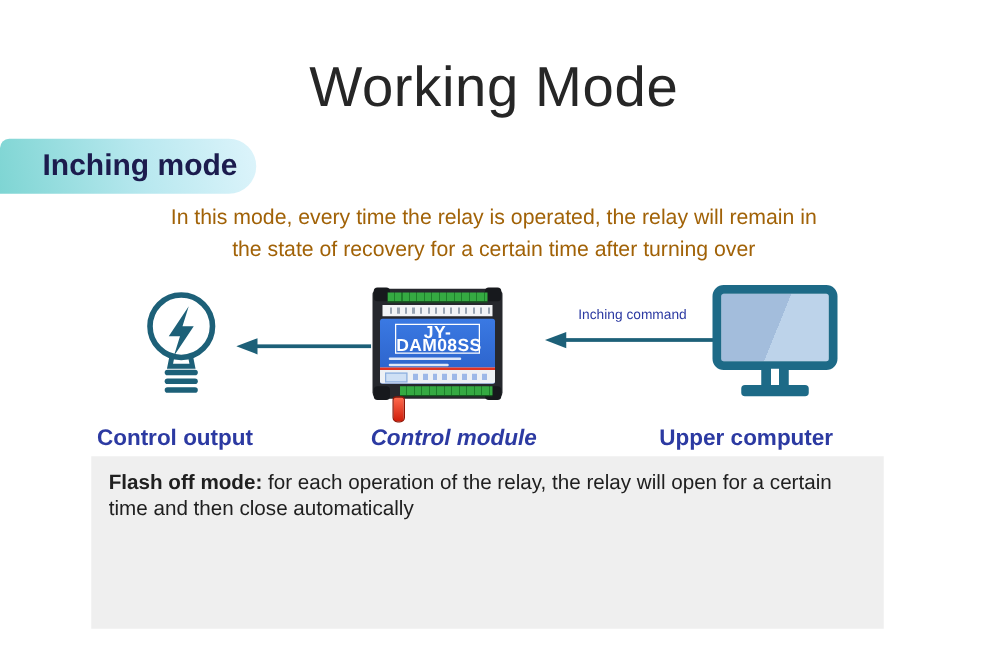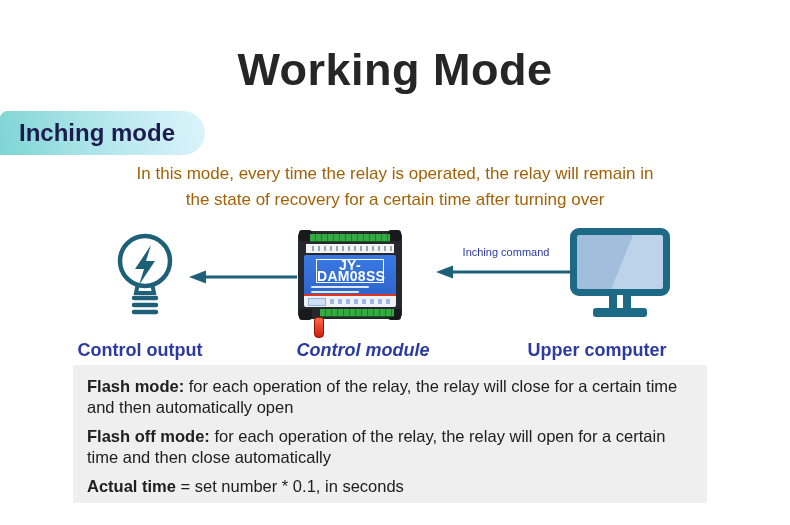--- a/index.html
+++ b/index.html
@@ -2,27 +2,27 @@
 <html><head>
 <meta charset="utf-8">
 <style>
   * { margin:0; padding:0; box-sizing:border-box; }
   html,body { width:790px; height:525px; background:#ffffff; overflow:hidden;
               font-family:"Liberation Sans", sans-serif; }
   .page { position:relative; width:790px; height:525px; background:#fff; }
 
   
   .title { position:absolute; top:44px; left:0; width:100%; text-align:center;
-           font-size:45px; font-weight:bold; color:#262626; letter-spacing:0.5px; }
+           font-size:45px; font-weight:normal; color:#262626; letter-spacing:0.5px; }
 
   
   .badge { position:absolute; left:0; top:111px; width:205px; height:44px;
            border-radius:8px 24px 24px 0;
            background:linear-gradient(78deg,#7ed5d3 0%,#b8e8ef 55%,#ddf4fb 100%);
-           display:flex; align-items:center; padding-left:19px; }
+           display:flex; align-items:center; padding-left:34px; }
   .badge span { font-size:24px; font-weight:bold; color:#1c1c4e; }
 
   
   .desc { position:absolute; top:161px; left:0; width:100%; text-align:center;
           font-size:17px; line-height:26px; color:#a16207; }
 
   
   .bulb { position:absolute; left:113px; top:233px; }
   .arrow { position:absolute; }
   .arrow1 { left:189px; top:269px; }
@@ -152,23 +152,17 @@
     <div class="neck"></div>
     <div class="base"></div>
   </div>
 
   <div class="col-label lab-output">Control output</div>
   <div class="col-label lab-module">Control module</div>
   <div class="col-label lab-computer">Upper computer</div>
 
   <div class="notes-box">
     <p>
-      <span class="term">Flash mode:</span><span> for each operation of the relay, the relay will close for a certain time and then automatically open</span>
-    </p>
-    <p>
       <span class="term">Flash off mode:</span><span> for each operation of the relay, the relay will open for a certain time and then close automatically</span>
-    </p>
-    <p>
-      <span class="term">Actual time</span><span> = set number * 0.1, in seconds</span>
     </p>
   </div>
 
 </div>
 
 </body></html>

